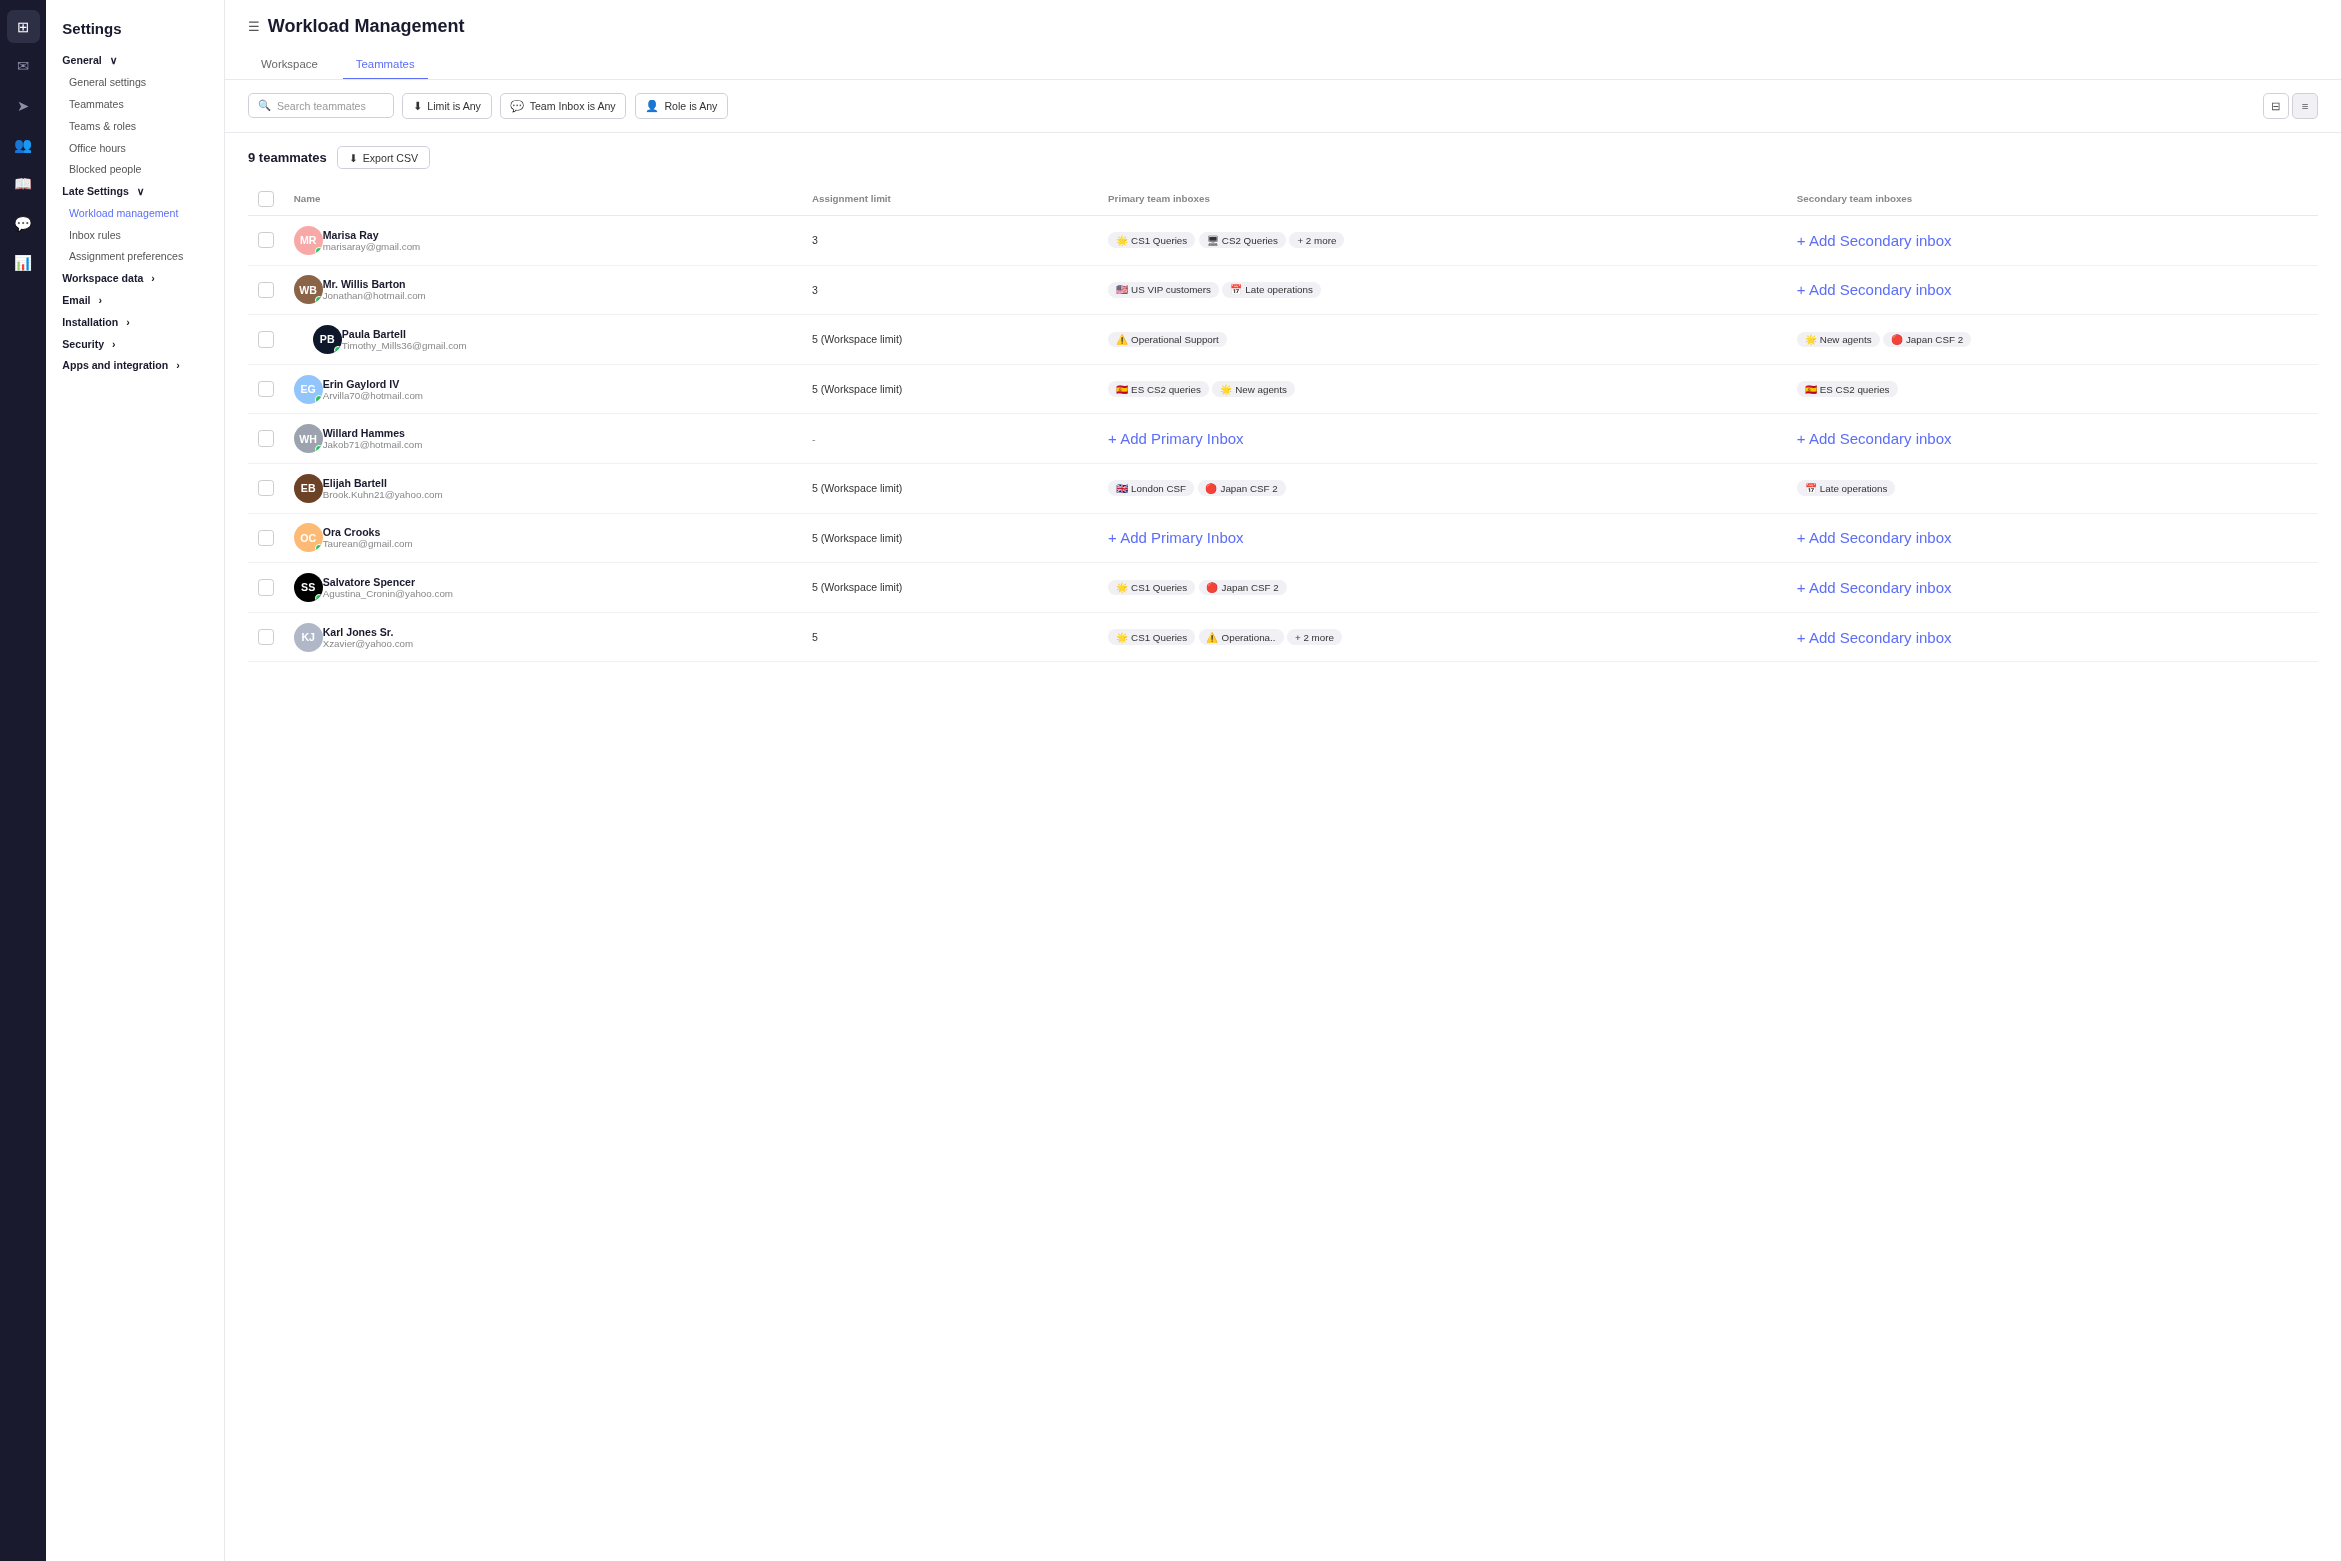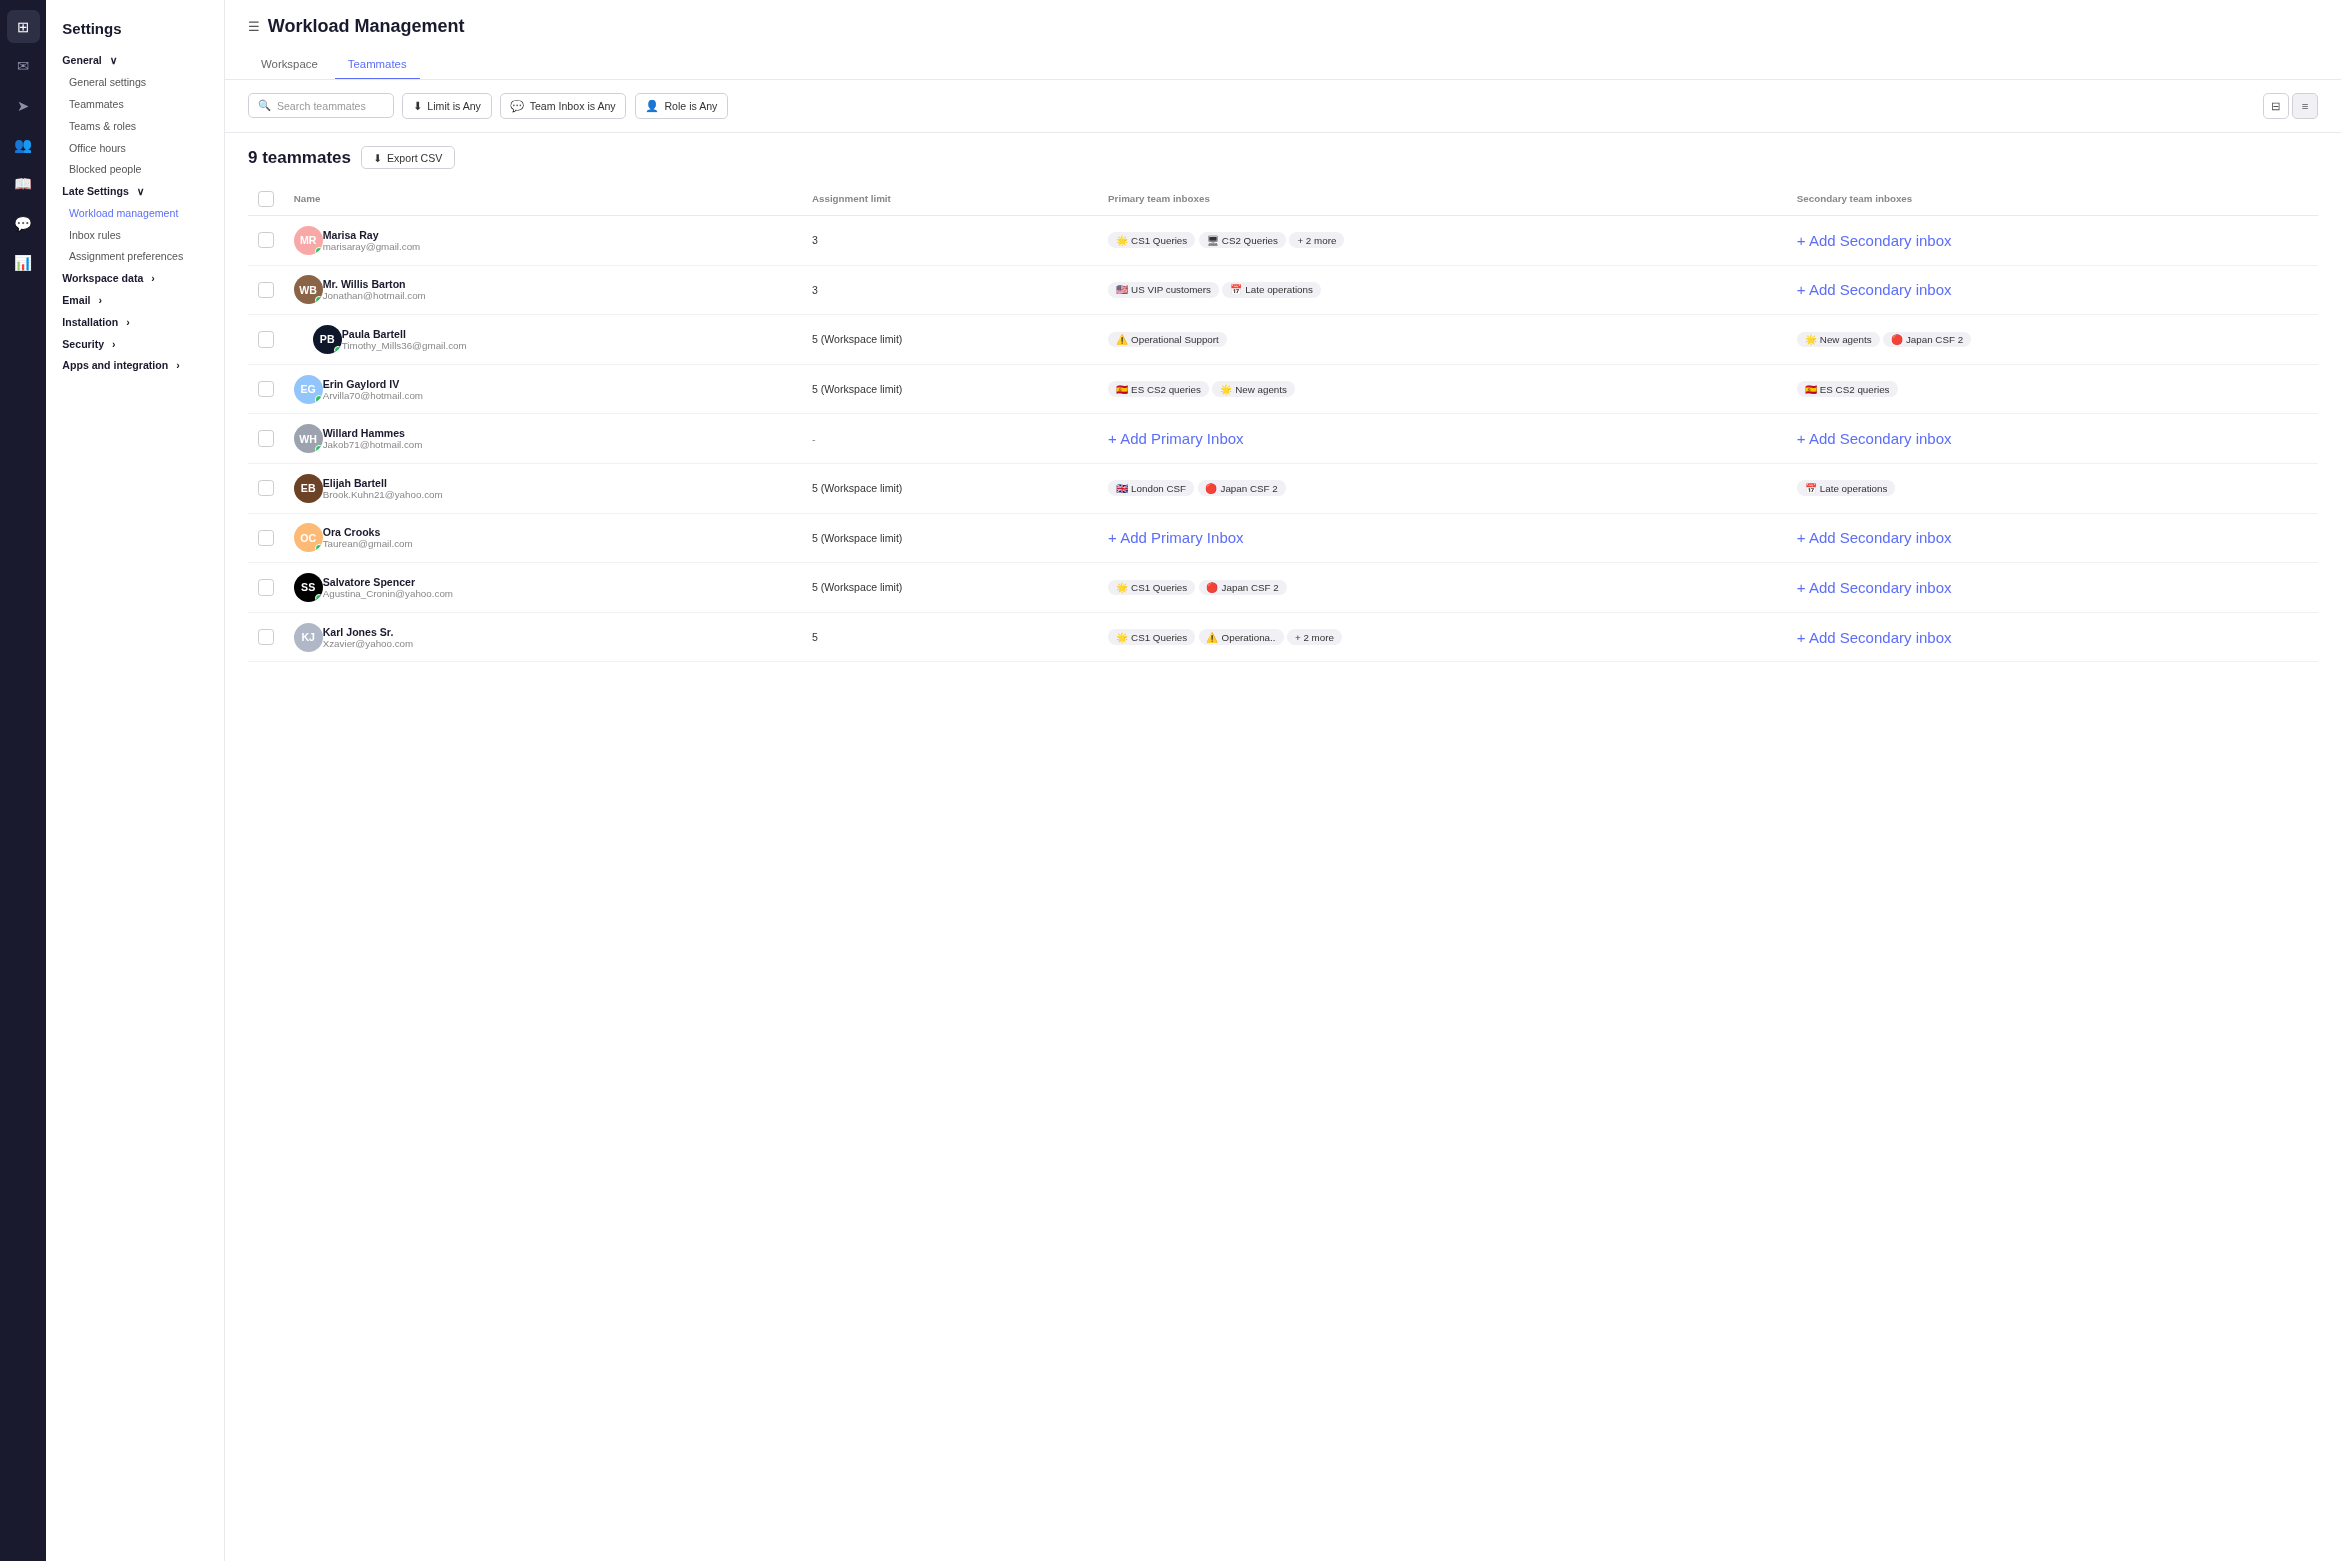--- a/index.html
+++ b/index.html
@@ -75,21 +75,21 @@
       border-bottom: 0.8px solid #e8e8ed;
     }
     .main-title-row {
       display: flex;
       align-items: center;
       gap: 8.1px;
       margin-bottom: 13px;
     }
     .hamburger-icon { color: #555; cursor: pointer; font-size: 13px; }
     .main-title { font-size: 18px; font-weight: 700; color: #1a1a2e; }
-    .tabs { display: flex; gap: 4px; text-align: center; }
+    .tabs { display: flex; gap: 12px; text-align: center; }
     .tab {
       padding: 8.1px 13px;
       font-size: 11.4px;
       color: #666;
       cursor: pointer;
       border-bottom: 1.6px solid transparent;
       margin-bottom: -0.8px;
     }
     .tab.active { color: #5c6ef8; border-bottom-color: #5c6ef8; font-weight: 500; }
 
@@ -147,21 +147,21 @@
       flex: 1;
       overflow-y: auto;
       padding: 0 23px;
     }
     .table-toolbar {
       display: flex;
       align-items: center;
       gap: 9.8px;
       padding: 13px 0;
     }
-    .count-label { font-size: 17px; font-weight: 600; color: #1a1a2e; }
+    .count-label { font-size: 13px; font-weight: 600; color: #1a1a2e; }
     .export-btn {
       display: flex;
       align-items: center;
       gap: 4.9px;
       border: 0.8px solid #d0d0d8;
       border-radius: 4.9px;
       padding: 4.9px 11.4px;
       font-size: 10.6px;
       color: #333;
       cursor: pointer;

